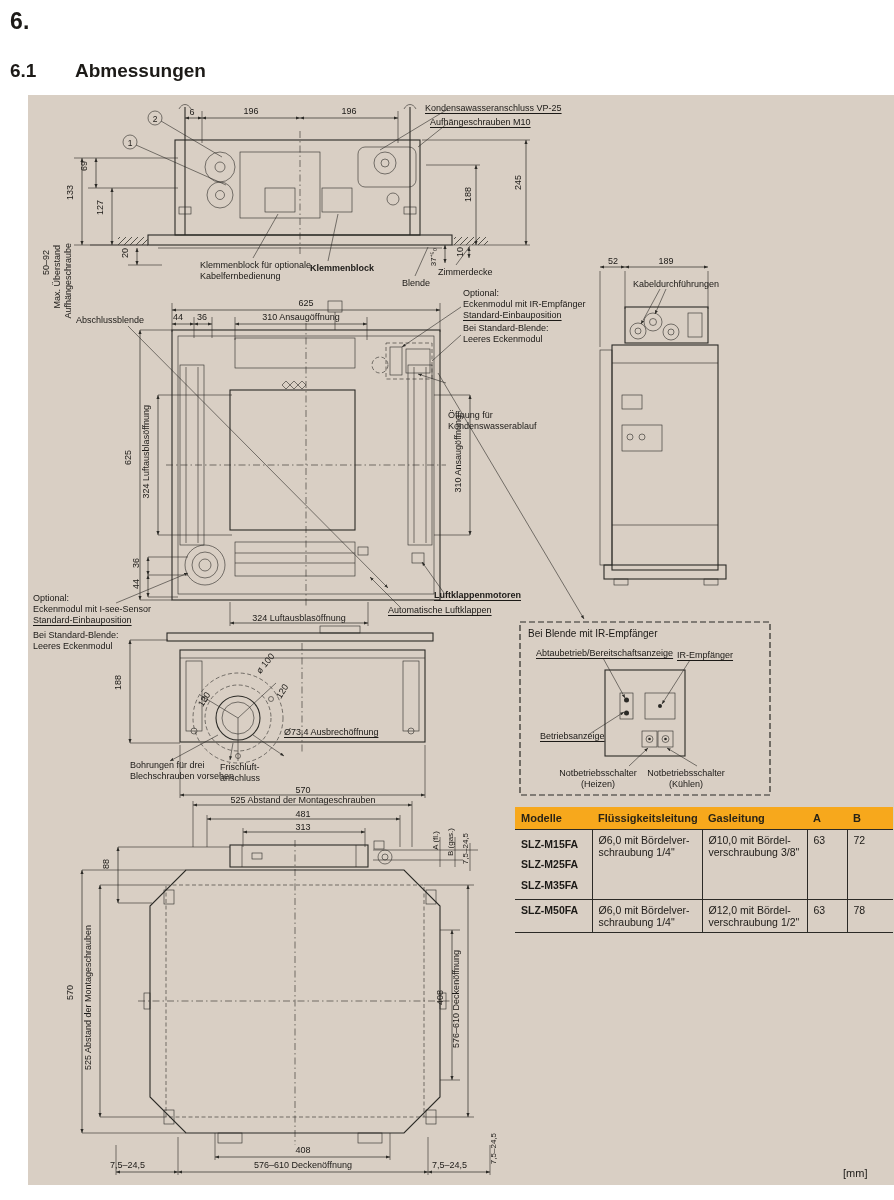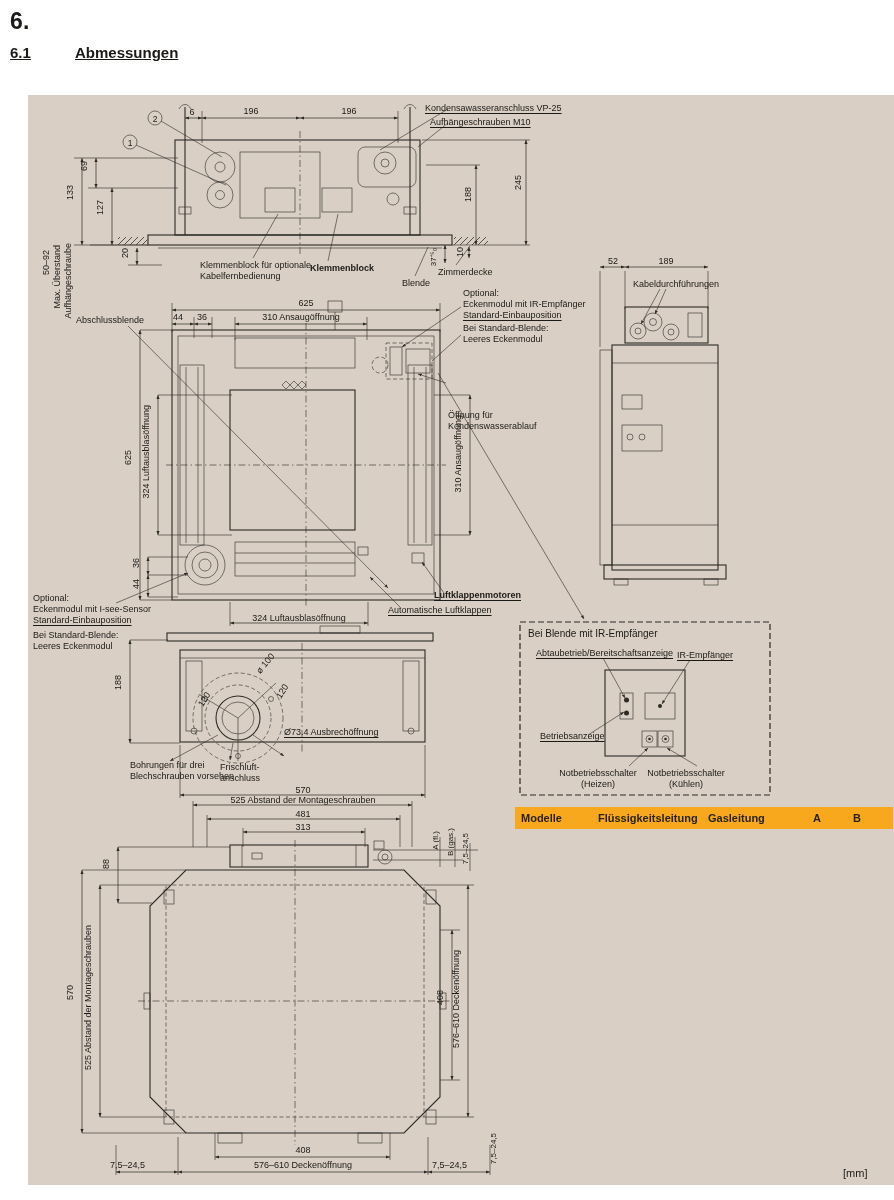--- a/index.html
+++ b/index.html
@@ -2,21 +2,21 @@
 <html><head>
 <meta charset="utf-8">
 <style>
   html,body{margin:0;padding:0;}
   body{width:894px;height:1200px;background:#ffffff;position:relative;
        font-family:"Liberation Sans",sans-serif;color:#1c1a17;
        --panel-bg:#d9cfc4;--accent:#f7a81c;}
   .hrow{position:absolute;left:10px;display:flex;}
   .hnum{width:65px;font-weight:bold;}
   .h1{top:8px;font-size:23px;font-weight:bold;letter-spacing:.2px;}
-  .h2{top:44px;font-size:15px;font-weight:bold;text-decoration:underline;}
+  .h2{top:60px;font-size:19px;font-weight:bold;}
   .panel{position:absolute;left:28px;top:95px;width:866px;height:1090px;background:var(--panel-bg,#d9cfc4);}
   .panel svg{position:absolute;left:0;top:0;}
   .lab{position:absolute;font-size:9px;line-height:1.18;white-space:pre-line;color:#1c1a17;}
   .vlab{position:absolute;font-size:9px;line-height:1;white-space:pre;color:#1c1a17;
         writing-mode:vertical-rl;transform:rotate(180deg);}
   .c{text-align:center;}
   .u{text-decoration:underline;text-underline-offset:2px;}
   .sm{font-size:8px;}
   .boxtitle{font-size:10px;}
   
@@ -442,18 +442,38 @@
   <thead>
     <tr>
       <th>Modelle</th>
       <th>Flüssigkeitsleitung</th>
       <th>Gasleitung</th>
       <th>A</th>
       <th>B</th>
     </tr>
   </thead>
   <tbody>
+    <tr class="m3">
+      <td class="model">SLZ-M15FA
+SLZ-M25FA
+SLZ-M35FA</td>
+      <td>Ø6,0 mit Bördelver-
+schraubung 1/4"</td>
+      <td>Ø10,0 mit Bördel-
+verschraubung 3/8"</td>
+      <td>63</td>
+      <td>72</td>
+    </tr>
+    <tr>
+      <td class="model">SLZ-M50FA</td>
+      <td>Ø6,0 mit Bördelver-
+schraubung 1/4"</td>
+      <td>Ø12,0 mit Bördel-
+verschraubung 1/2"</td>
+      <td>63</td>
+      <td>78</td>
+    </tr>
   </tbody>
 </table>
 
 <div class="units" style="left:815px;top:1072px;">[mm]</div>
 
 </div>
 
 </body></html>

